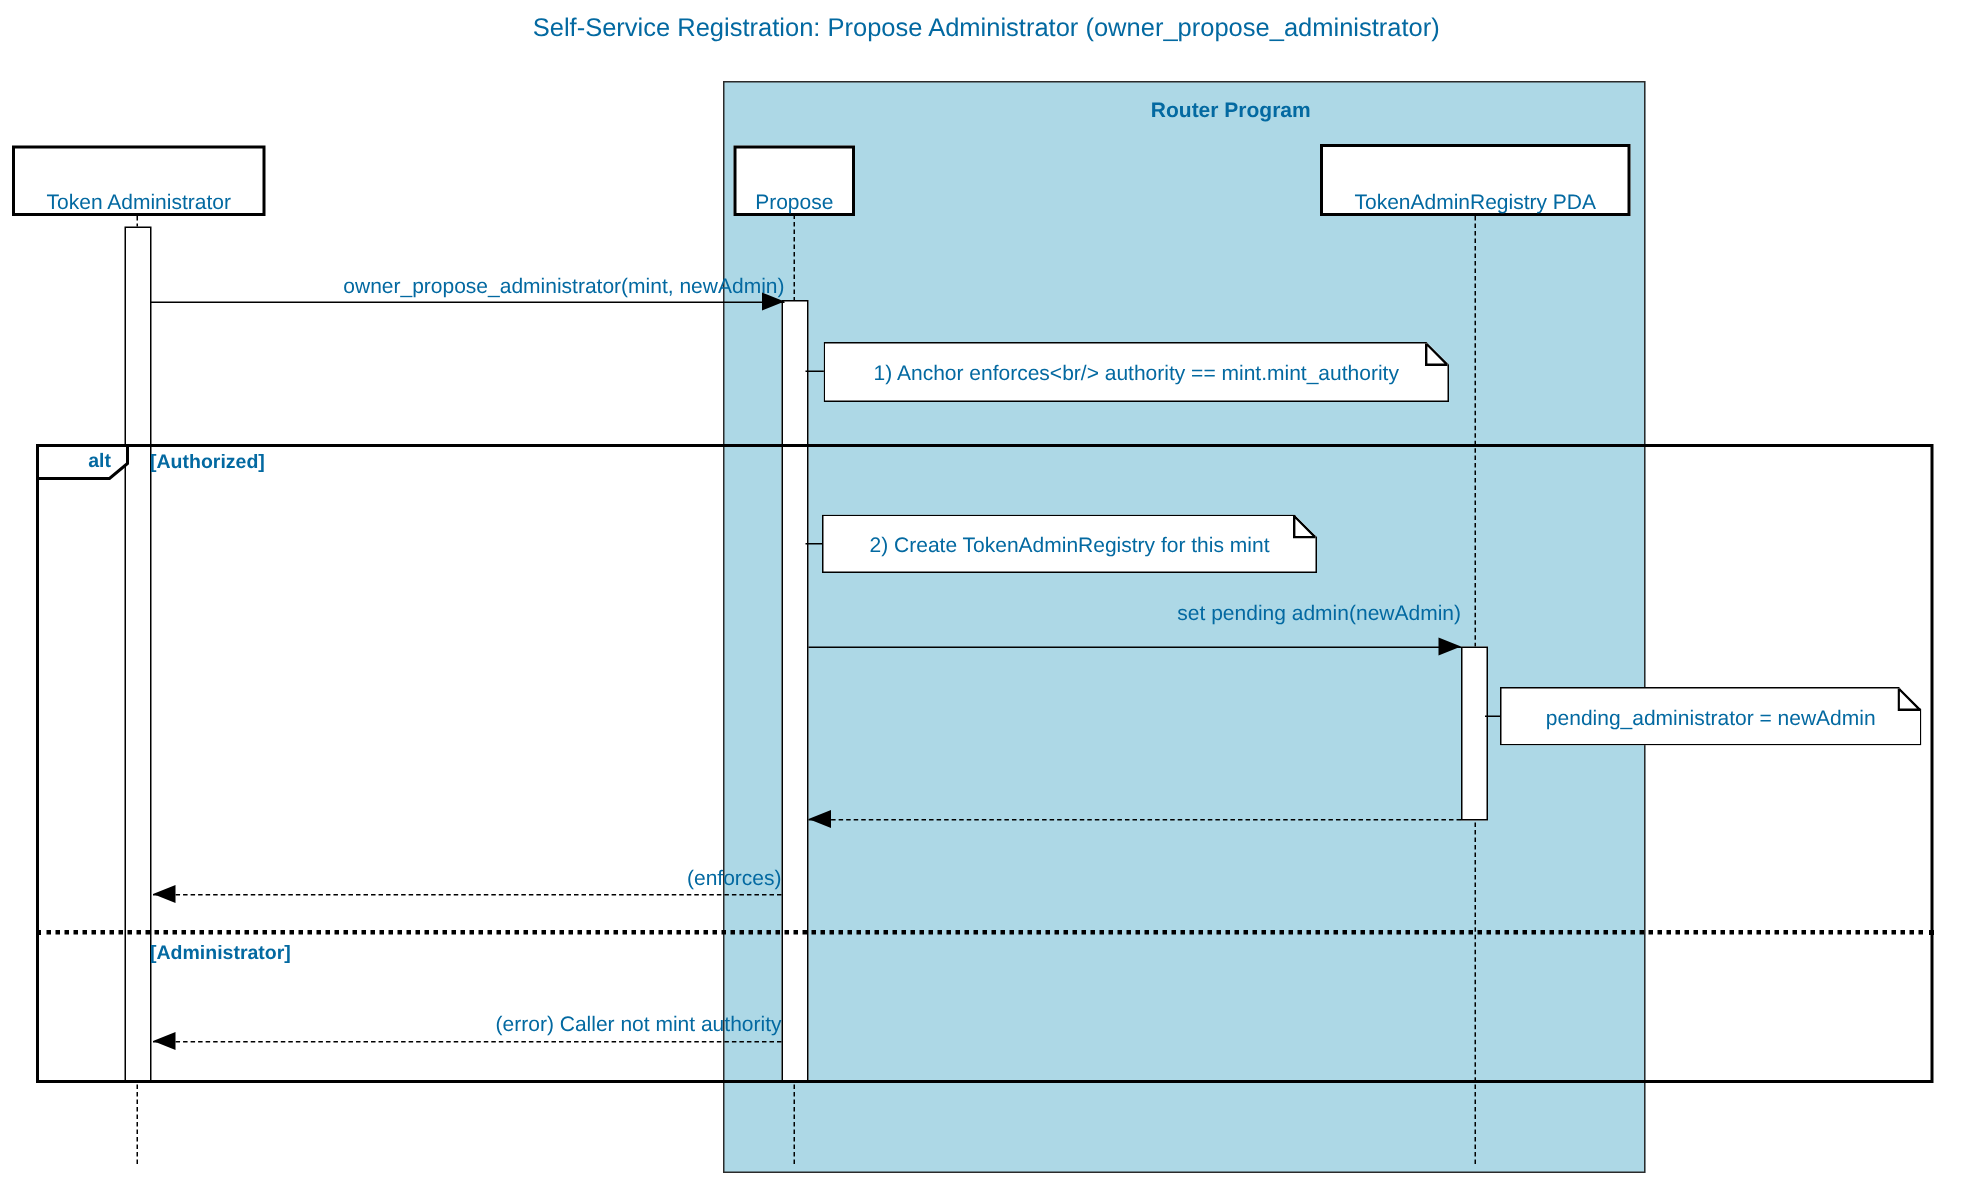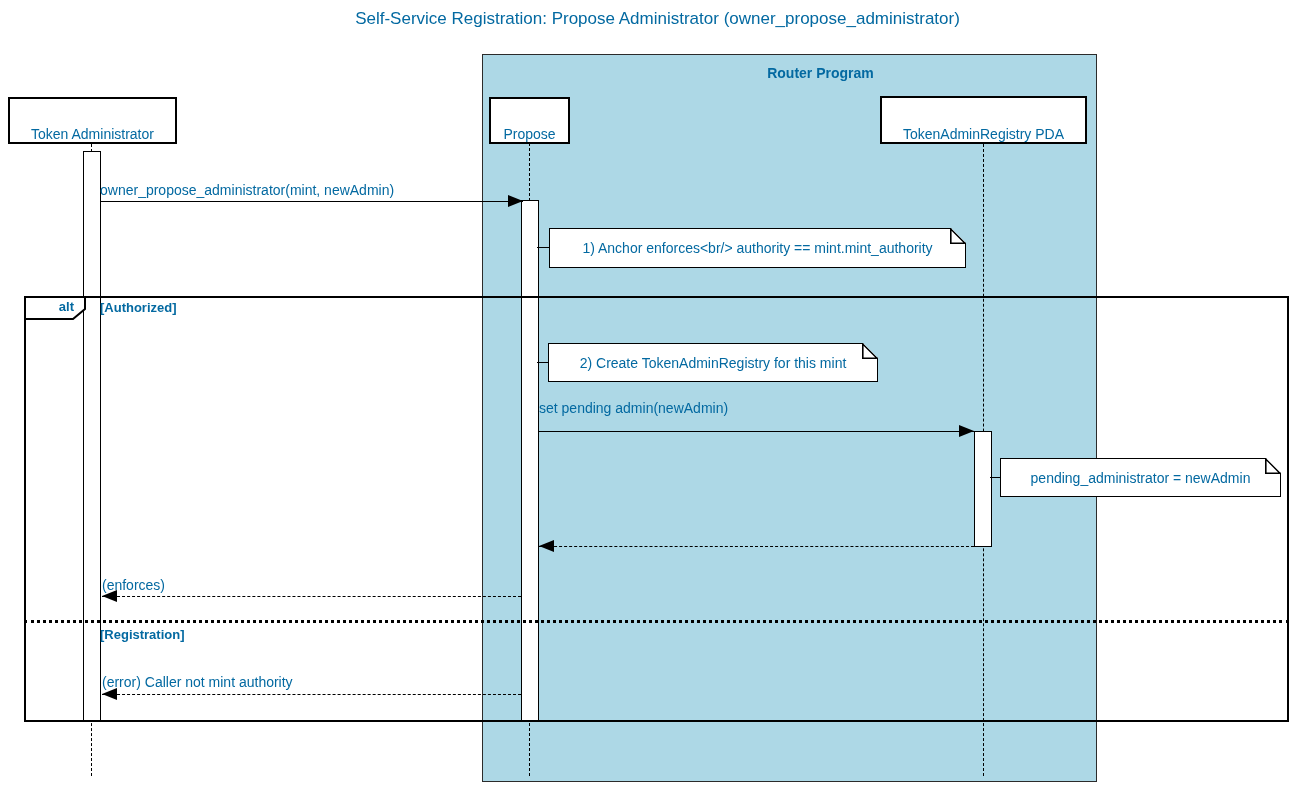--- a/index.html
+++ b/index.html
@@ -29,21 +29,21 @@
   
   .alt-frame{left:24px;top:296px;width:1265px;height:426px;border:2px solid #000;box-sizing:border-box;z-index:4;background:transparent;pointer-events:none;}
   .alt-operator{left:24px;top:296px;width:62px;height:24px;z-index:5;}
   .alt-operator svg{display:block;}
   .alt-operator-label{left:24px;top:299px;width:50px;text-align:right;font-weight:bold;font-size:13px;z-index:6;}
   .guard{font-weight:bold;font-size:13px;z-index:5;}
   .guard-authorized{left:100px;top:300px;}
   .guard-unauthorized{left:100px;top:627px;}
   .alt-divider{left:24px;top:620px;width:1265px;height:0;border-top:3px dotted #000;z-index:4;}
   
-  .msg-label{text-align:left;font-size:14px;z-index:5;background:transparent;}
+  .msg-label{text-align:right;font-size:14px;z-index:5;background:transparent;}
   .msg-line{height:0;z-index:5;}
   .solid-line{border-top:1.6px solid #000;}
   .dashed-line{border-top:1.8px dashed #000;}
   .arrowhead{width:0;height:0;z-index:6;}
   .arrow-right{border-left:15px solid #000;border-top:6px solid transparent;border-bottom:6px solid transparent;}
   .arrow-left{border-right:15px solid #000;border-top:6px solid transparent;border-bottom:6px solid transparent;}
   .m1-label{left:100px;top:182px;width:423px;}
   .m1-line{left:100px;top:201px;width:423px;}
   .m1-arrow{left:508px;top:195px;}
   .m2-label{left:539px;top:400px;width:435px;}
@@ -101,21 +101,21 @@
 
   <div class="abs alt-frame"></div>
   <div class="abs alt-divider"></div>
   <div class="abs alt-operator">
     <svg width="62" height="24" viewBox="0 0 62 24">
       <path d="M1 1 H61 V13 L49 23 H1 Z" fill="#ffffff" stroke="#000000" stroke-width="2"></path>
     </svg>
   </div>
   <div class="abs alt-operator-label">alt</div>
   <div class="abs guard guard-authorized">[Authorized]</div>
-  <div class="abs guard guard-unauthorized">[Registration]</div>
+  <div class="abs guard guard-unauthorized">[Administrator]</div>
 
   <div class="abs msg-label m1-label">owner_propose_administrator(mint, newAdmin)</div>
   <div class="abs msg-line solid-line m1-line"></div>
   <div class="abs arrowhead arrow-right m1-arrow"></div>
 
   <div class="abs note-connector nc1"></div>
   <div class="abs note n1">
     <svg class="note-fold" viewBox="0 0 15 15">
       <path d="M0.8 0 L0.8 14.2 L15 14.2 Z" fill="#ffffff" stroke="#000000" stroke-width="1.6"></path>
     </svg>

